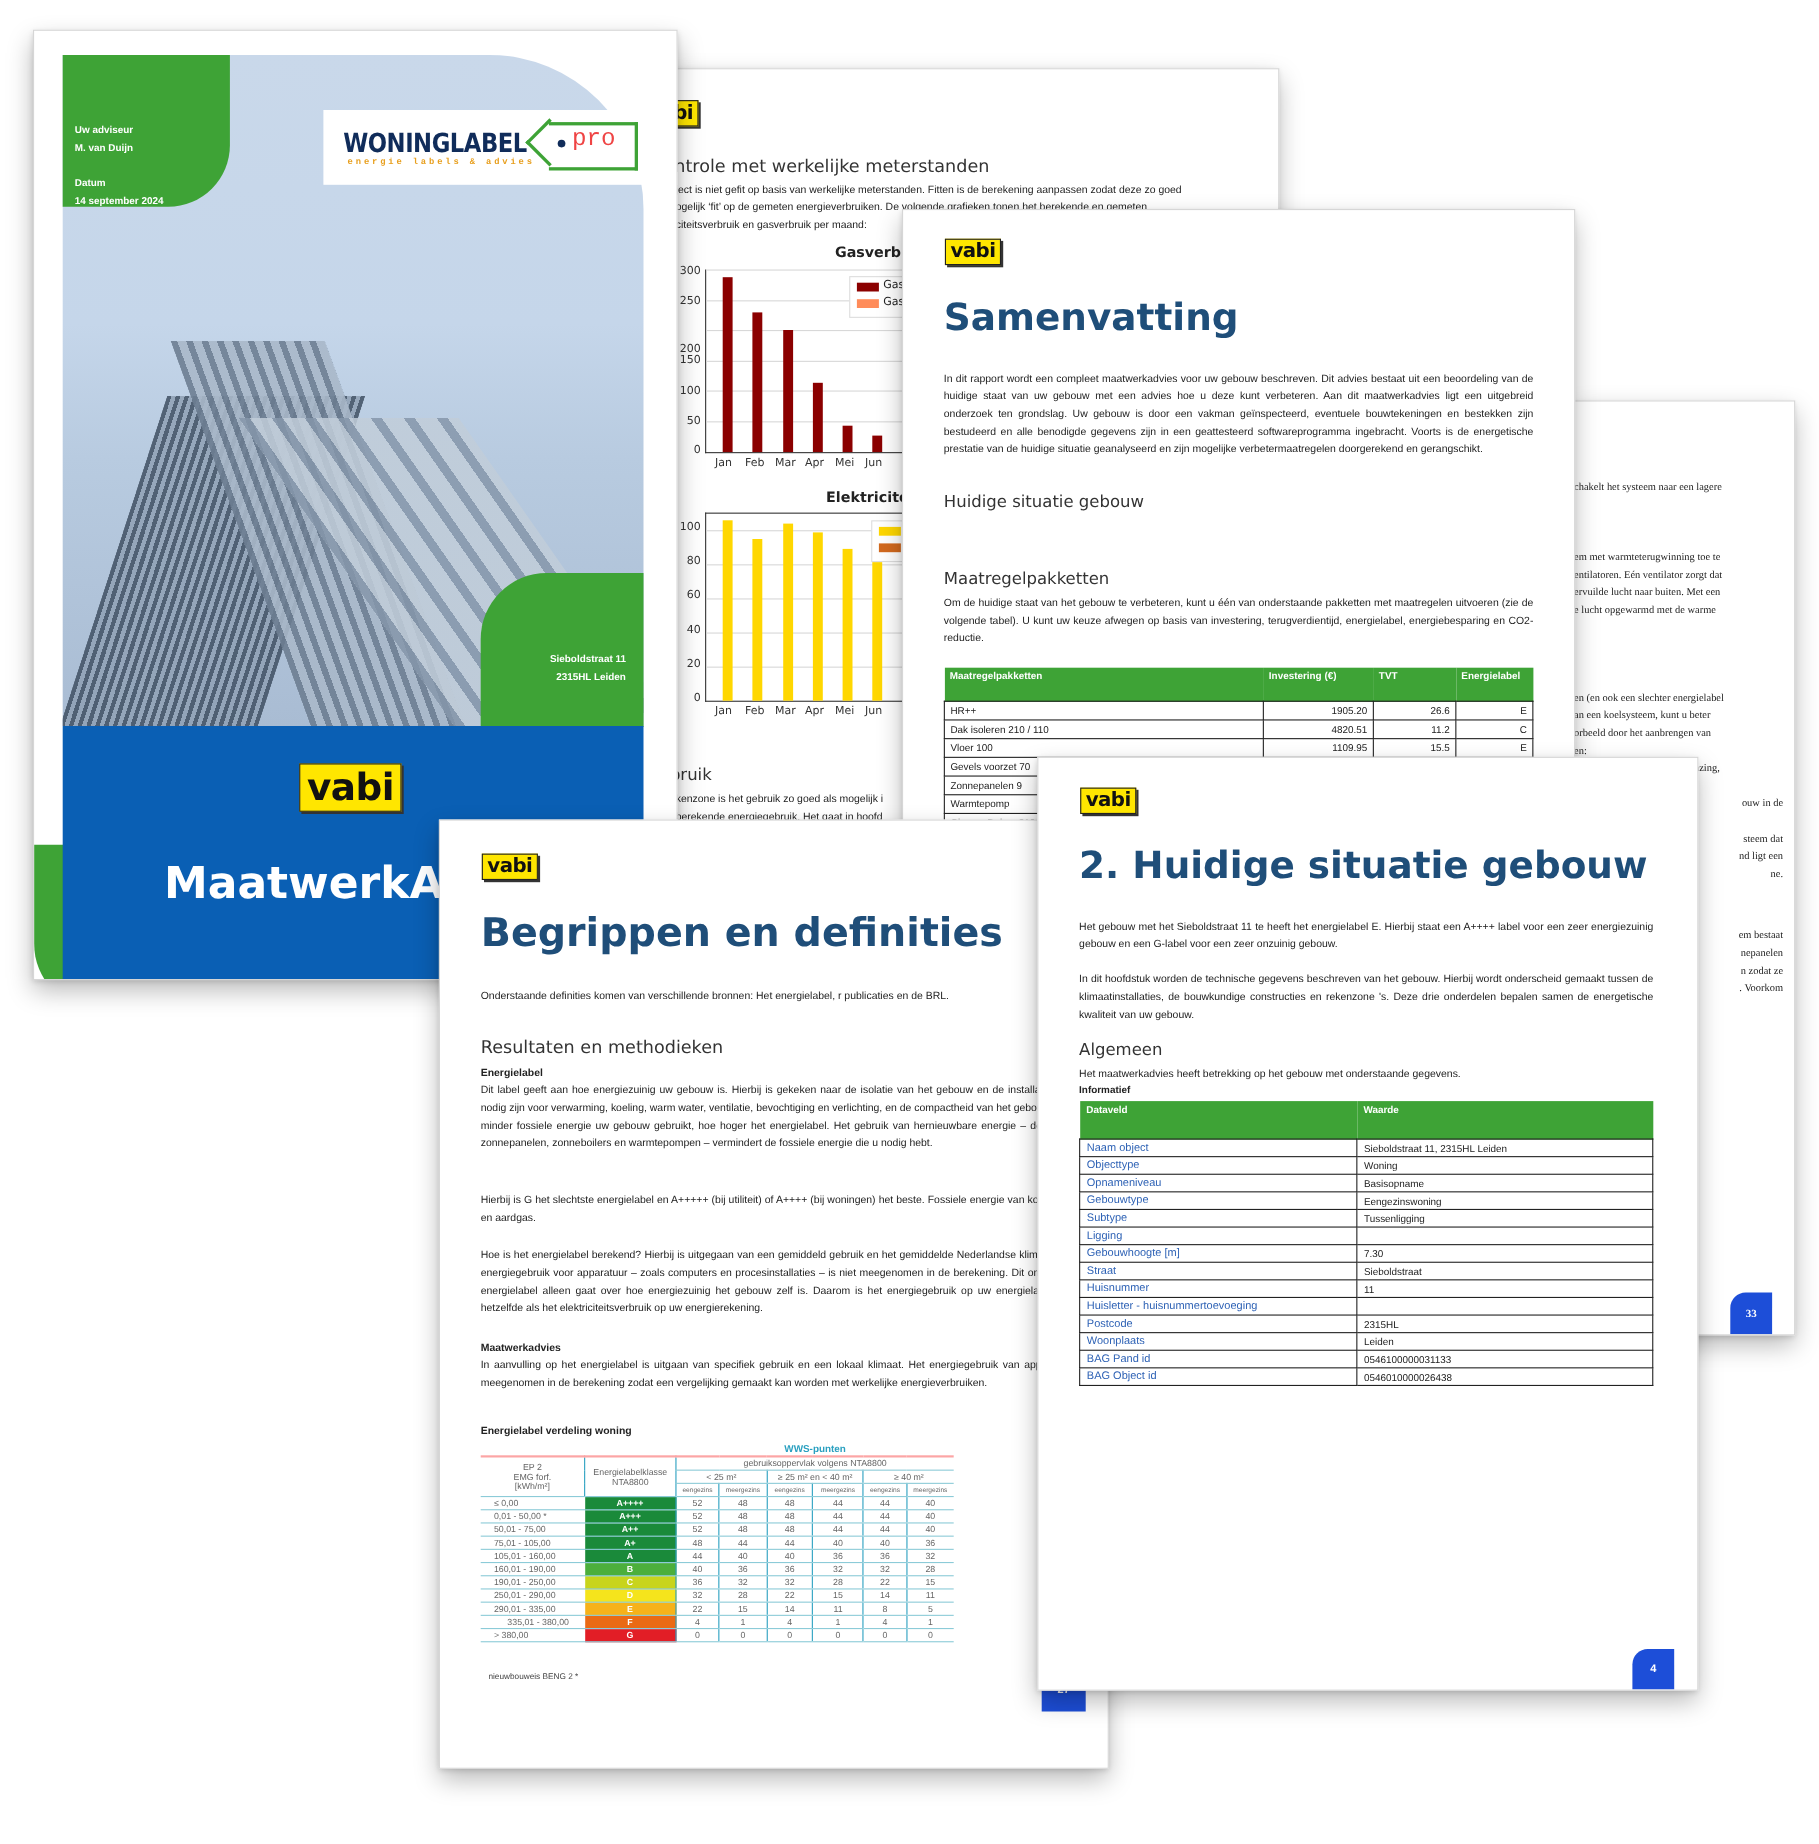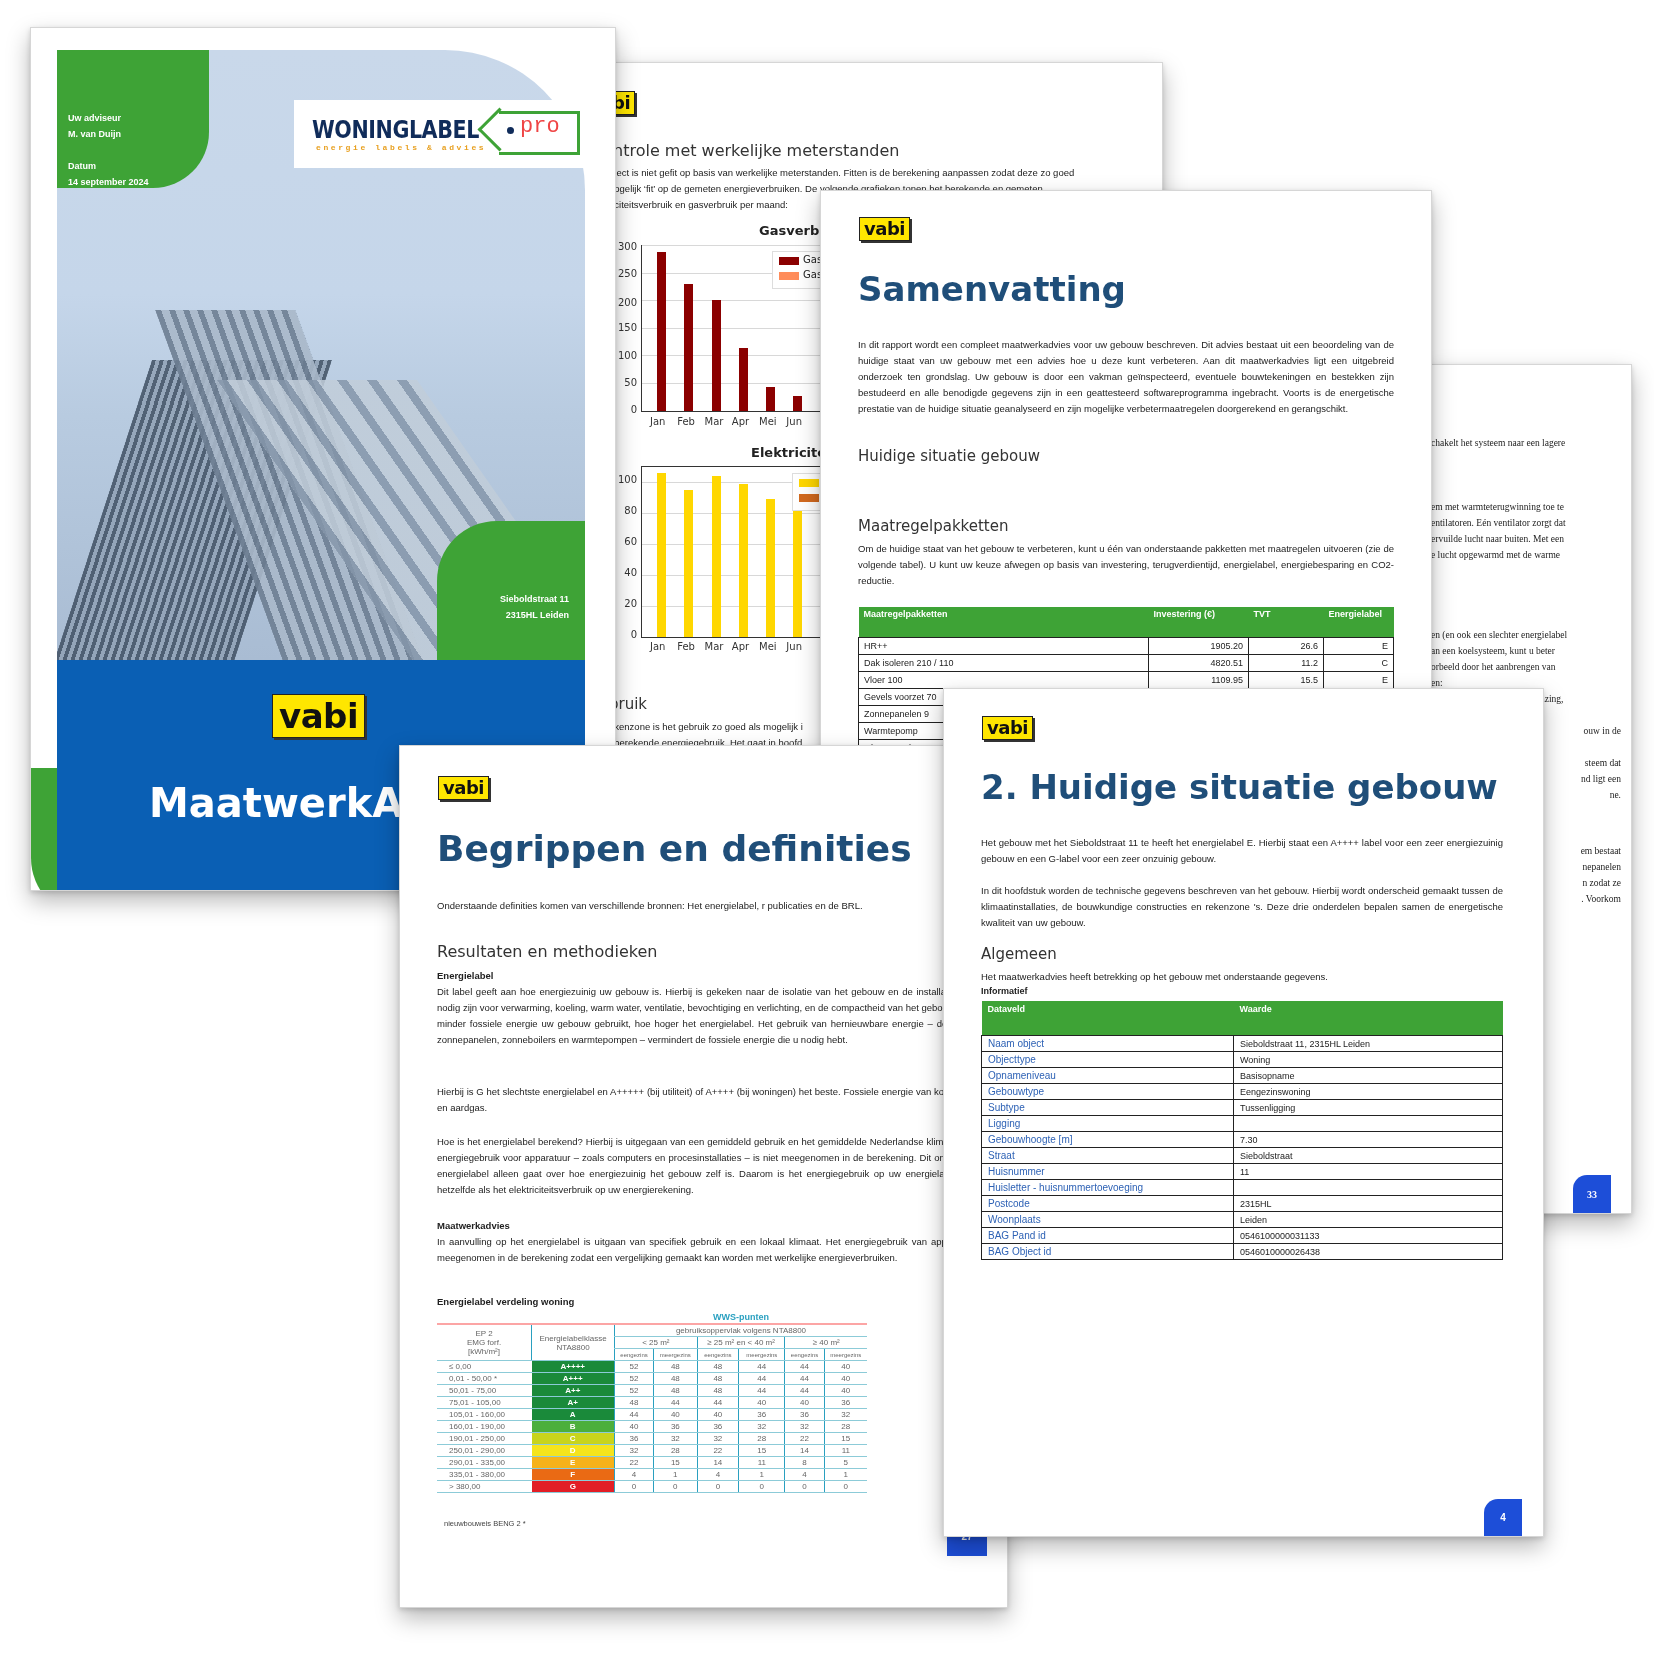--- a/index.html
+++ b/index.html
@@ -111,21 +111,21 @@
         <span style="position:absolute;left:30px;top:2px;">Gasverb</span>
       <div style="position:absolute;left:6px;top:20px;width:20px;height:8px;background:#ff8c5a;"></div>
         <span style="position:absolute;left:30px;top:17px;">Gasverb</span>
     </div>
   </div>
   <div id="gas-yticks">
       <div class="axis-lbl" style="left: 2px; width: 26px; text-align: right; top: 341px;">0</div>
       <div class="axis-lbl" style="left: 2px; width: 26px; text-align: right; top: 313.787px;">50</div>
       <div class="axis-lbl" style="left: 2px; width: 26px; text-align: right; top: 286.574px;">100</div>
       <div class="axis-lbl" style="left: 2px; width: 26px; text-align: right; top: 259.361px;">150</div>
-      <div class="axis-lbl" style="left: 2px; width: 26px; text-align: right; top: 234px;">200</div>
+      <div class="axis-lbl" style="left: 2px; width: 26px; text-align: right; top: 249px;">200</div>
       <div class="axis-lbl" style="left: 2px; width: 26px; text-align: right; top: 204.934px;">250</div>
       <div class="axis-lbl" style="left: 2px; width: 26px; text-align: right; top: 177.721px;">300</div>
     </div>
   <div id="gas-xticks">
       <div class="axis-lbl" style="left: 41px; top: 353px;">Jan</div>
       <div class="axis-lbl" style="left: 68.2727px; top: 353px;">Feb</div>
       <div class="axis-lbl" style="left: 95.5455px; top: 353px;">Mar</div>
       <div class="axis-lbl" style="left: 122.818px; top: 353px;">Apr</div>
       <div class="axis-lbl" style="left: 150.091px; top: 353px;">Mei</div>
       <div class="axis-lbl" style="left: 177.364px; top: 353px;">Jun</div>
@@ -467,21 +467,21 @@
             <td style="text-align:left;padding-left:12px;">290,01  -  335,00</td>
             <td class="lbl" style="background:#f6b21a;">E</td>
             <td class="vl">22</td>
             <td class="vl">15</td>
             <td class="vl">14</td>
             <td class="vl">11</td>
             <td class="vl">8</td>
             <td class="vl">5</td>
           </tr>
           <tr>
-            <td style="text-align:left;padding-left:12px;">335,01  -  380,00</td>
+            <td style="text-align:center;padding-left:12px;">335,01  -  380,00</td>
             <td class="lbl" style="background:#ea6a14;">F</td>
             <td class="vl">4</td>
             <td class="vl">1</td>
             <td class="vl">4</td>
             <td class="vl">1</td>
             <td class="vl">4</td>
             <td class="vl">1</td>
           </tr>
           <tr>
             <td style="text-align:left;padding-left:12px;">&gt;  380,00</td>

